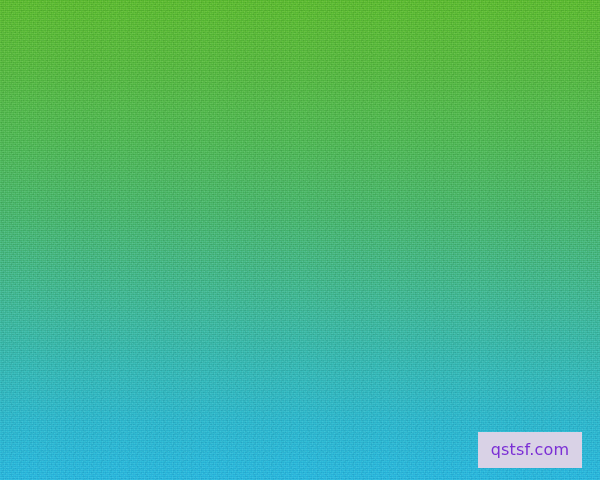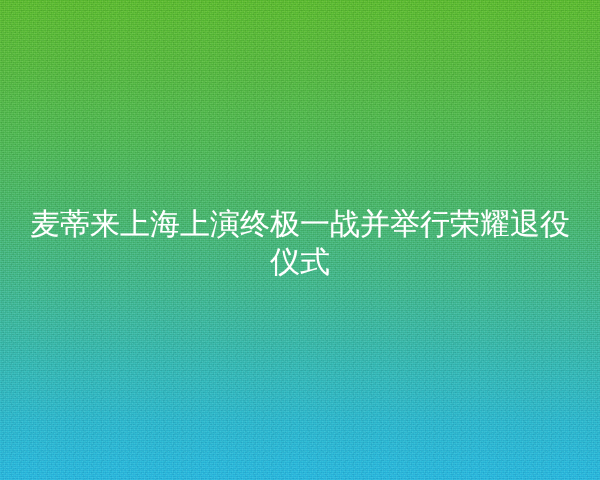--- a/index.html
+++ b/index.html
@@ -114,16 +114,18 @@
 <body>
 
 <div id="stage">
 
   <div id="bg-gradient"></div>
 
   <div id="bg-noise"></div>
 
   <div id="bg-noise-2"></div>
 
-  <div id="headline">麦蒂来上海上演终极一战并举行荣耀退役仪式</div>
 
+  <div id="watermark">
+    <span id="watermark-text">qstsf.com</span>
+  </div>
 
 </div>
 
 </body></html>

